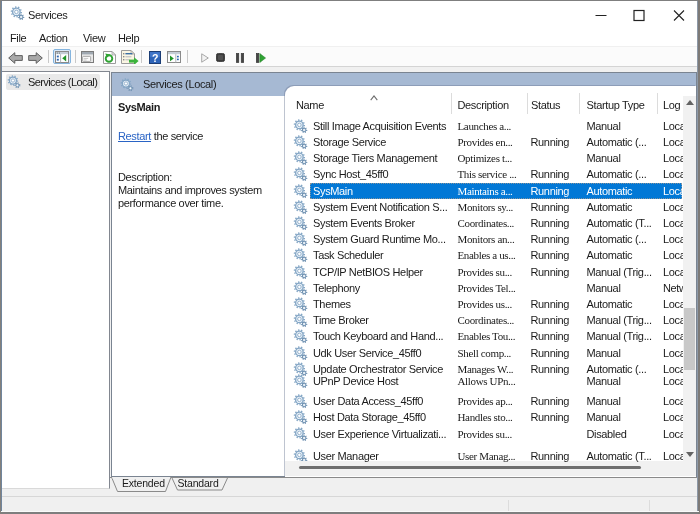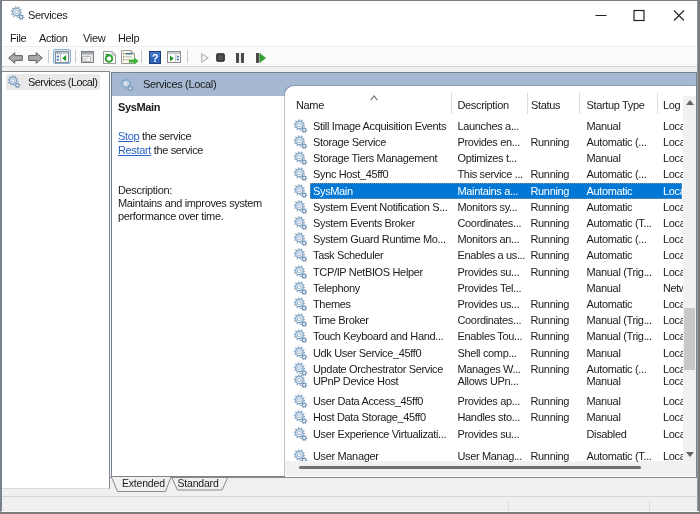--- a/index.html
+++ b/index.html
@@ -34,21 +34,21 @@
   .info .b { font-weight:bold; }
   a.lnk { color:#2a64c5; text-decoration:underline; }
   
   .panel { position:absolute; left:173px; top:13px; width:411px; height:391px; background:#fff;
             border-radius:9px 0 0 0; box-shadow:-1px -1px 0 rgba(110,125,150,.45); }
   .hdrw { position:absolute; left:0; top:2px; width:398px; height:30px; overflow:hidden; }
   .hdrw span { white-space:pre; }
   .hsep { position:absolute; top:7px; width:1px; height:21px; background:#dcdcdc; }
   .row { position:absolute; left:0; height:16.2px; width:398px; overflow:hidden; }
   .row .c { position:absolute; top:1.5px; white-space:pre; }
-  .c.n { left:28px;text-align:center; } .c.d { left:172.5px; } .c.s { left:245.5px; }
+  .c.n { left:28px;text-align:center; } .c.d { left:172.5px;font-family:Liberation Serif, serif; } .c.s { left:245.5px; }
   .c.t { left:301.5px; } .c.l { left:378px; }
   .ric { position:absolute; left:8px; top:0.5px; width:15px; height:15px; }
   .row.sel .c { color:#fff; }
   .hl { position:absolute; left:25px; top:0; width:372px; height:16px; background:#0278d6;
          border:1px dotted rgba(240,170,110,0.55); }
   .row.sel .c { z-index:2; }
   .row .c { z-index:2; }
   
   .vsb { position:absolute; left:398px; top:10px; width:13px; height:365px; background:#f1f1f1; }
   .vth { position:absolute; left:1px; top:212px; width:11px; height:62px; background:#c8c8c8; }
@@ -203,21 +203,20 @@
     <div class="rhead">
       <svg style="position:absolute;left:8px;top:4.5px" width="14" height="14" viewBox="0 0 16 16">
             <use href="#gear"></use>
           </svg>
       <span>Services (Local)</span>
     </div>
 
     <div class="info">
       <div class="b">SysMain</div>
       <div style="height:16px"></div>
-      <div><a class="lnk">Stop</a> the service</div>
       <div><a class="lnk">Restart</a> the service</div>
       <div style="height:27px"></div>
       <div>Description:</div>
       <div>Maintains and improves system<br>performance over time.</div>
     </div>
 
     <div class="panel">
       <div class="hdrw">
         <span style="position:absolute;left:11px;top:11px">Name</span>
         <svg style="position:absolute;left:85px;top:7px" width="8" height="6" viewBox="0 0 8 6">

